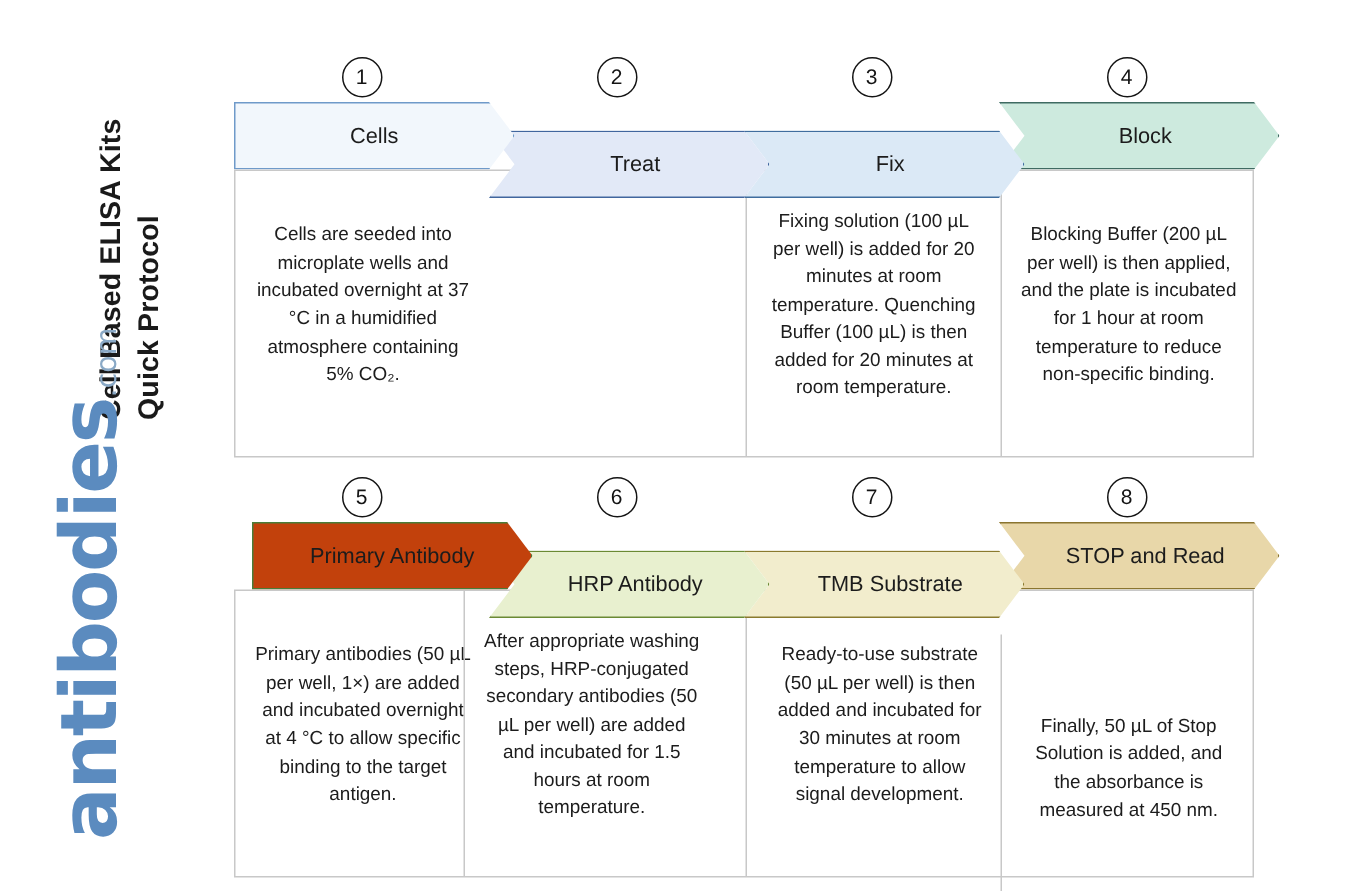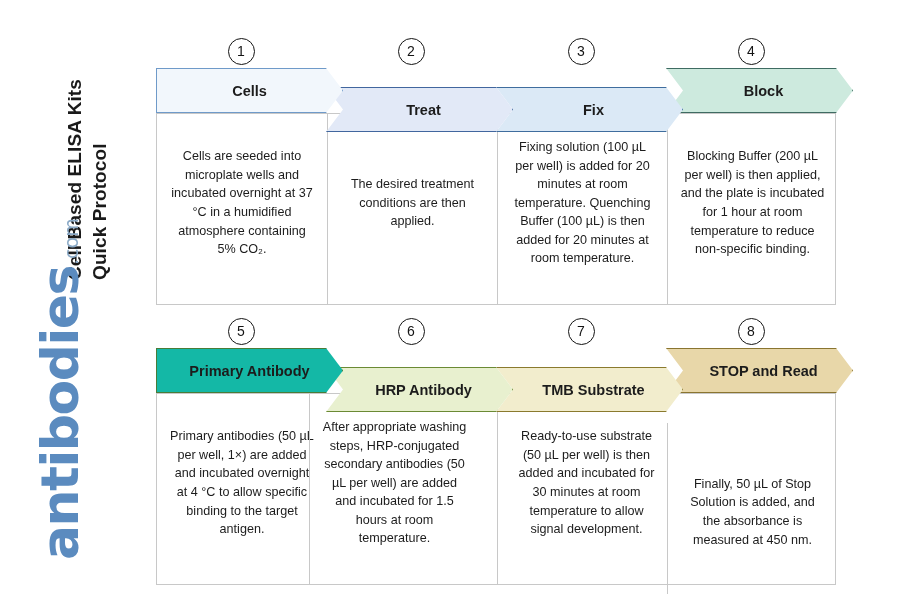--- a/index.html
+++ b/index.html
@@ -101,21 +101,20 @@
     font-size: 14px;
     line-height: 24px;
     text-align: center;
     box-sizing: border-box;
   }
 
   .chevron-strip {
     position: relative;
     height: 45px;
     width: 688px;
-    font-weight: bold;
   }
   .chev {
     position: absolute;
     top: 0;
     height: 45px;
     box-sizing: border-box;
     display: flex;
     align-items: center;
     justify-content: center;
     font-size: 14.5px;
@@ -200,41 +199,38 @@
         <span class="chev-label">Fix</span>
       </div>
       <div class="chev last" style="left: 510px; width: 187px; background: rgb(205, 234, 222); border: 1.4px solid rgb(63, 107, 98); z-index: 1;">
         <span class="chev-label">Block</span>
       </div>
     </div>
   <div class="panel-strip">
       <div class="panel" style="left: 0px; width: 170px;">
         <div class="panel-text">Cells are seeded into microplate wells and incubated overnight at 37 °C in a humidified atmosphere containing 5% CO₂.</div>
       </div>
-      <div class="panel" style="left: 170px; width: 170px; border-left: 1.3px solid rgb(200, 200, 200);">
-        <div class="panel-text">The desired treatment conditions are then applied.</div>
-      </div>
       <div class="panel" style="left: 340px; width: 170px; border-left: 1.3px solid rgb(200, 200, 200);">
         <div class="panel-text">Fixing solution (100 µL per well) is added for 20 minutes at room temperature. Quenching Buffer (100 µL) is then added for 20 minutes at room temperature.</div>
       </div>
       <div class="panel" style="left: 510px; width: 170px; border-left: 1.3px solid rgb(200, 200, 200);">
         <div class="panel-text">Blocking Buffer (200 µL per well) is then applied, and the plate is incubated for 1 hour at room temperature to reduce non-specific binding.</div>
       </div>
     </div>
 </div>
 
 <div class="flow-row" id="flow-row-2">
   <div class="badge-strip">
       <div class="step-badge" style="left: 71.5px;">5</div>
       <div class="step-badge" style="left: 241.5px;">6</div>
       <div class="step-badge" style="left: 411.5px;">7</div>
       <div class="step-badge" style="left: 581.5px;">8</div>
     </div>
   <div class="chevron-strip">
-      <div class="chev first" style="left: 0px; width: 187px; background: #14b8a6; border: 1.4px solid rgb(74, 124, 56); z-index: 4;">
+      <div class="chev first" style="left: 12px; width: 187px; background: #c2410c; border: 1.4px solid rgb(74, 124, 56); z-index: 4;">
         <span class="chev-label" style="padding-left: 0px;">Primary Antibody</span>
       </div>
       <div class="chev mid" style="left: 340px; width: 187px; background: rgb(242, 237, 205); border: 1.4px solid rgb(138, 122, 46); z-index: 2;">
         <span class="chev-label">TMB Substrate</span>
       </div>
       <div class="chev mid" style="left: 170px; width: 187px; background: rgb(232, 240, 207); border: 1.4px solid rgb(107, 138, 52); z-index: 3;">
         <span class="chev-label">HRP Antibody</span>
       </div>
       <div class="chev last" style="left: 510px; width: 187px; background: rgb(232, 215, 169); border: 1.4px solid rgb(138, 117, 48); z-index: 1;">
         <span class="chev-label">STOP and Read</span>

